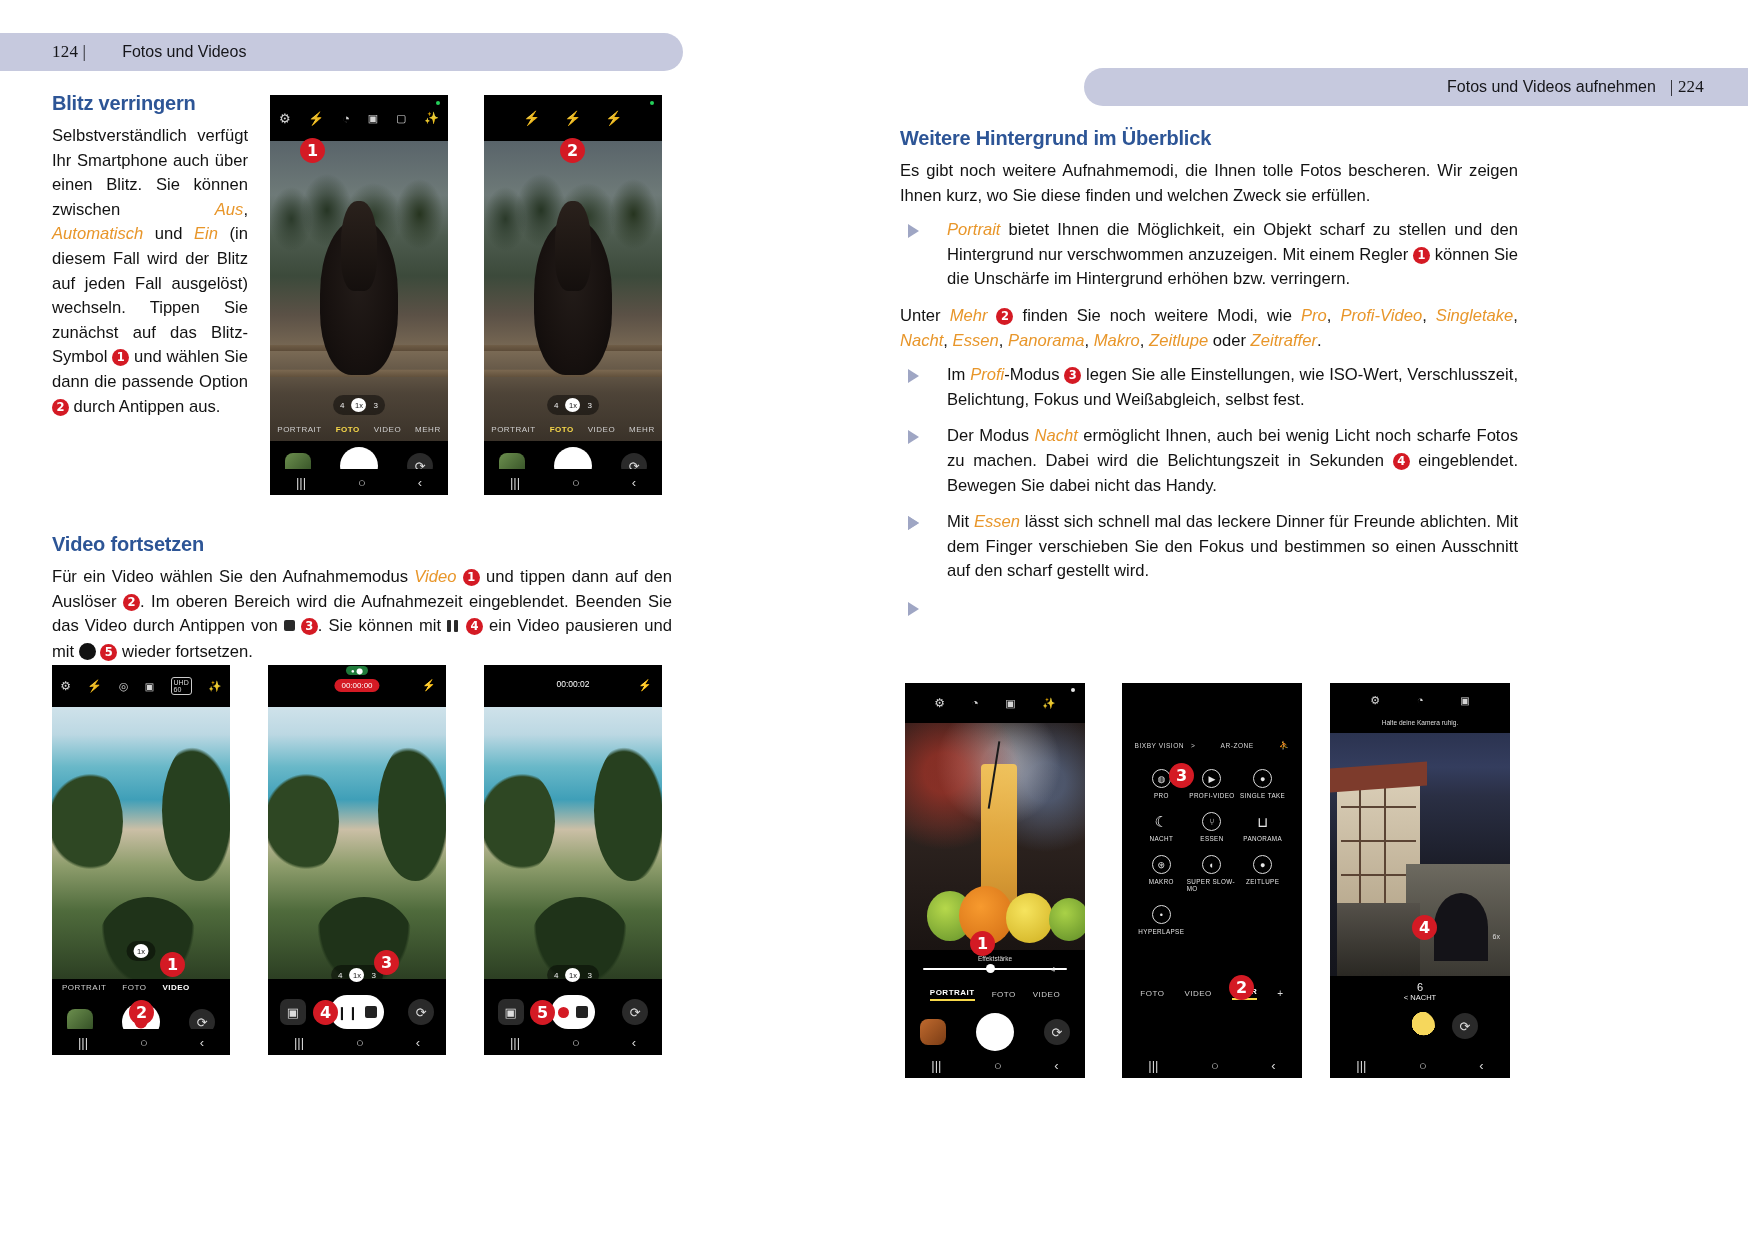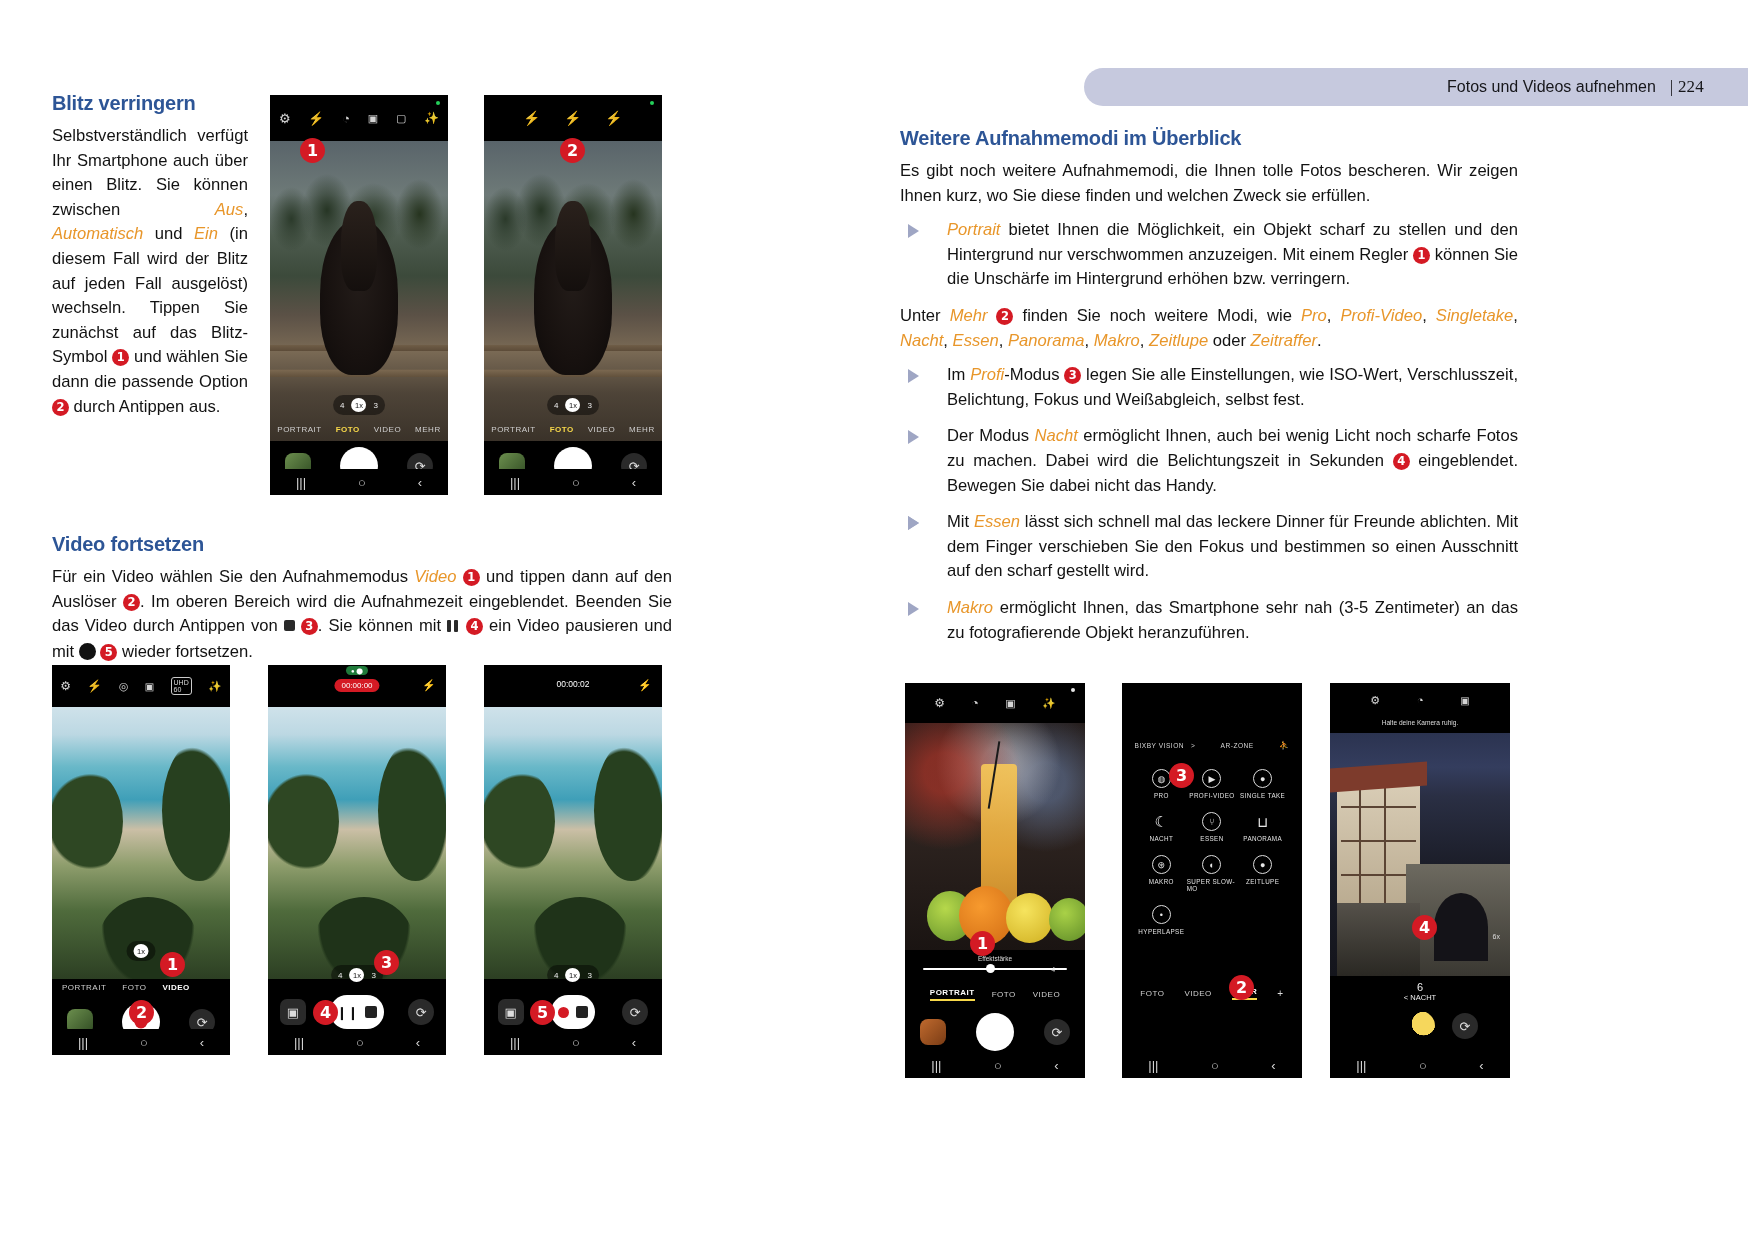--- a/index.html
+++ b/index.html
@@ -247,20 +247,24 @@
     background: radial-gradient(circle at 62% 42%, #f6d75c 0 46%, rgba(0,0,0,0) 47%);
   }
 </style>
 </head>
 <body>
 
 <div class="spread">
 
   <div class="page page-left">
 
+    <div class="runhead runhead-left">
+      <span class="folio">124 |</span>
+      <span class="rh-title">Fotos und Videos</span>
+    </div>
 
     <div class="l-heading1">
       <h2 class="sec">Blitz verringern</h2>
     </div>
 
     <div class="l-text1">
       <p class="body" id="l-par1">Selbstverständlich verfügt Ihr Smartphone auch über einen Blitz. Sie können zwischen <span class="it">Aus</span>, <span class="it">Automatisch</span> und <span class="it">Ein</span> (in diesem Fall wird der Blitz auf jeden Fall ausgelöst) wechseln. Tippen Sie zunächst auf das Blitz-Symbol <span class="num">1</span> und wählen Sie dann die passende Option <span class="num">2</span> durch Antippen aus.</p>
     </div>
 
     <div class="phone" style="left:270px; top:95px; width:178px; height:400px;">
@@ -452,21 +456,21 @@
   </div>
 
   <div class="page page-right">
 
     <div class="runhead runhead-right">
       <span class="rh-title">Fotos und Videos aufnehmen</span>
       <span class="folio">| 224</span>
     </div>
 
     <div class="r-heading1" style="left:26px;">
-      <h2 class="sec">Weitere Aufnahmemodi im Überblick</h2>
+      <h2 class="sec">Weitere Hintergrund im Überblick</h2>
     </div>
 
     <div class="r-body" style="left:26px;">
       <p class="body para">Es gibt noch weitere Aufnahmemodi, die Ihnen tolle Fotos bescheren. Wir zeigen Ihnen kurz, wo Sie diese finden und welchen Zweck sie erfüllen.</p>
       <ul class="bullets">
         <li class="body">
           <span class="tri"></span>
           <span id="r-b1"><span class="it">Portrait</span> bietet Ihnen die Möglichkeit, ein Objekt scharf zu stellen und den Hintergrund nur verschwommen anzuzeigen. Mit einem Regler <span class="num">1</span> können Sie die Unschärfe im Hintergrund erhöhen bzw. verringern.</span>
         </li>
       </ul>
@@ -478,21 +482,21 @@
         <li class="body">
           <span class="tri"></span><span id="r-b3">Der Modus <span class="it">Nacht</span> ermöglicht Ihnen, auch bei wenig Licht noch scharfe Fotos zu machen. Dabei wird die Belichtungszeit in Sekunden <span class="num">4</span> eingeblendet. Bewegen Sie dabei nicht das Handy.</span>
         </li>
         <li class="body">
           <span class="tri"></span>
         </li>
         <li class="body">
           <span class="tri"></span><span id="r-b5">Mit <span class="it">Essen</span> lässt sich schnell mal das leckere Dinner für Freunde ablichten. Mit dem Finger verschieben Sie den Fokus und bestimmen so einen Ausschnitt auf den scharf gestellt wird.</span>
         </li>
         <li class="body">
-          <span class="tri"></span><span id="r-b6"><span class="it">Makro</span> ermöglicht Ihnen, das Smartphone sehr nah (3-5 Zentimeter) an das zu fotografierende Objekt heranzuführen.</span>
+          <span class="tri"></span>
         </li>
       </ul>
     </div>
 
     <div class="phone" style="left:31px; top:648px; width:180px; height:395px;">
       <div class="ph-top" style="height:40px; padding:0 16px;">
         <span class="ic" style="font-size:12px;">⚙</span>
         <span class="ic" style="font-size:12px;">◔</span>
         <span class="ic" style="font-size:11px;">▣</span>
         <span class="ic" style="font-size:11px;">✨</span>

